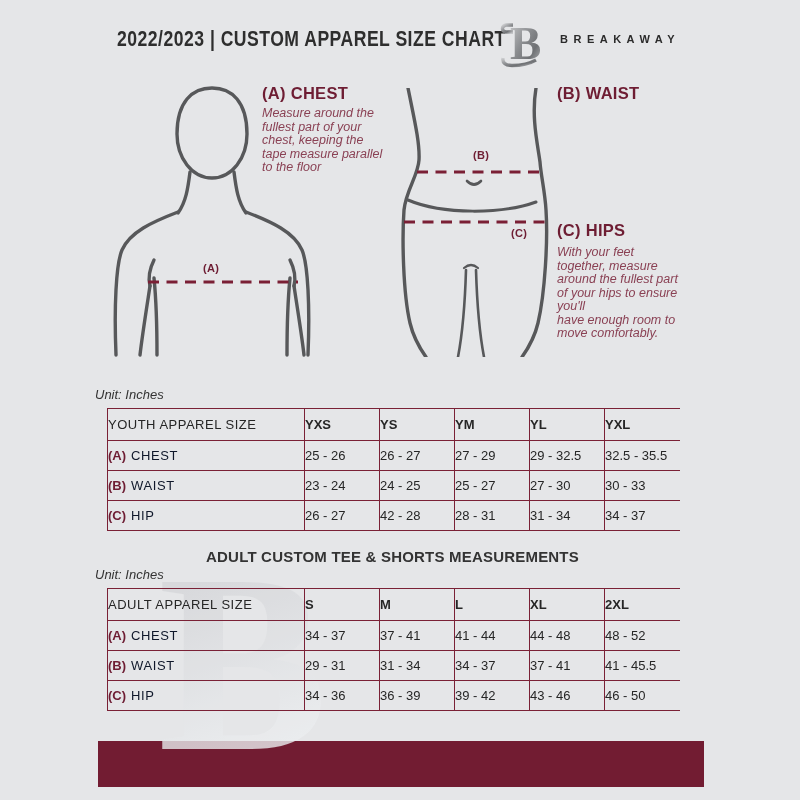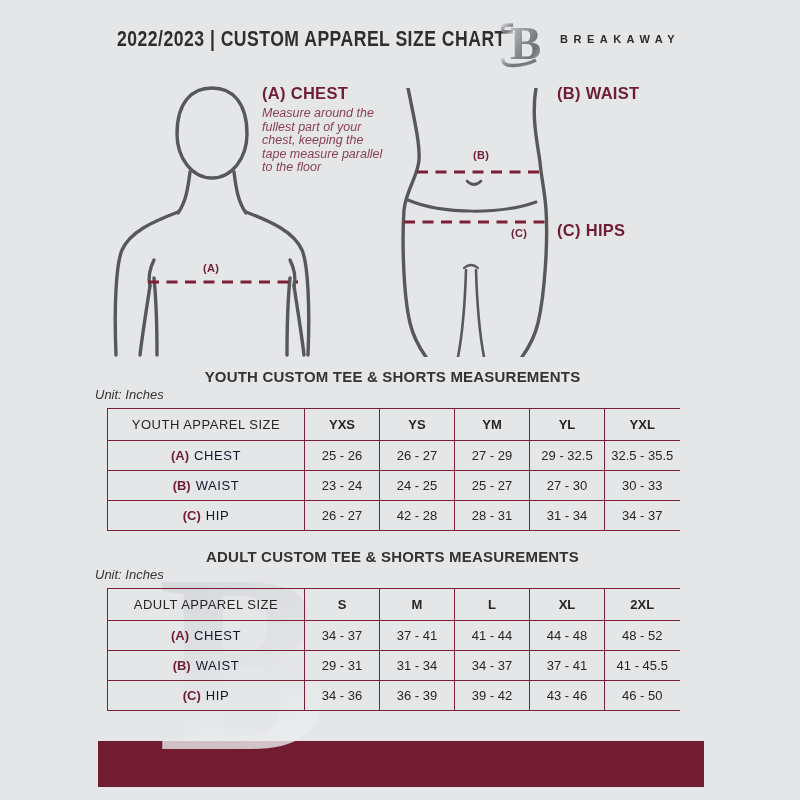--- a/index.html
+++ b/index.html
@@ -24,21 +24,21 @@
   
   .tbl-title{position:absolute;left:95px;width:595px;text-align:center;font-size:15px;
              font-weight:700;color:#333;letter-spacing:.2px;}
   .tbl-unit{position:absolute;left:95px;width:595px;text-align:left;font-size:13px;
             font-style:italic;color:#333;}
 
   
   table.size-table{position:absolute;border-collapse:collapse;table-layout:fixed;
                    width:572px;background:transparent;z-index:2;}
   table.size-table td{border:1px solid #7a2136;border-right:1px solid #7a2136;
-                      height:29px;padding:0;text-align:center;font-size:13px;color:#262626;}
+                      height:29px;padding:0;text-align:left;font-size:13px;color:#262626;}
   table.size-table tr td:last-child{border-right:none;}
   table.size-table tr.head-row td{height:31px;}
   td.lbl{text-align:left;padding-left:26px;}
   td.lbl .pfx{font-weight:700;color:#6e1d33;}
   td.lbl .nm{margin-left:5px;color:#0f172a;letter-spacing:.6px;}
   td.col-head{font-weight:700;font-size:14px;color:#1f1f1f;}
   td.lbl-head{font-size:13.5px;color:#3a3a3a;letter-spacing:.5px;font-weight:400;}
 
   
   .watermark{position:absolute;left:158px;top:536px;z-index:1;font-family:"Liberation Serif",serif;
@@ -105,24 +105,30 @@
   <div class="sec-h" style="left:262px;top:84px;">(A) CHEST</div>
   <div class="sec-b" style="left:262px;top:107px;width:165px;">Measure around the
 fullest part of your
 chest, keeping the
 tape measure parallel
 to the floor</div>
 
   <div class="sec-h" style="left:557px;top:84px;">(B) WAIST</div>
 
   <div class="sec-h" style="left:557px;top:221px;">(C) HIPS</div>
+  <div class="sec-b" style="left:557px;top:246px;width:170px;">With your feet
+together, measure
+around the fullest part
+of your hips to ensure
+you'll
+have enough room to
+move comfortably.</div>
 
   <div class="watermark">B</div>
 
-  <div class="tbl-title" style="top:368px;">YOUTH CUSTOM TEE &amp; SHORTS MEASUREMENTS</div>
   <div class="tbl-unit" style="top:387px;">Unit: Inches</div>
 
   <table class="size-table" style="left:107px;top:408px;">
     <colgroup>
         <col style="width:197px">
         <col style="width:75px">
         <col style="width:75px">
         <col style="width:75px">
         <col style="width:75px">
         <col style="width:75px">

